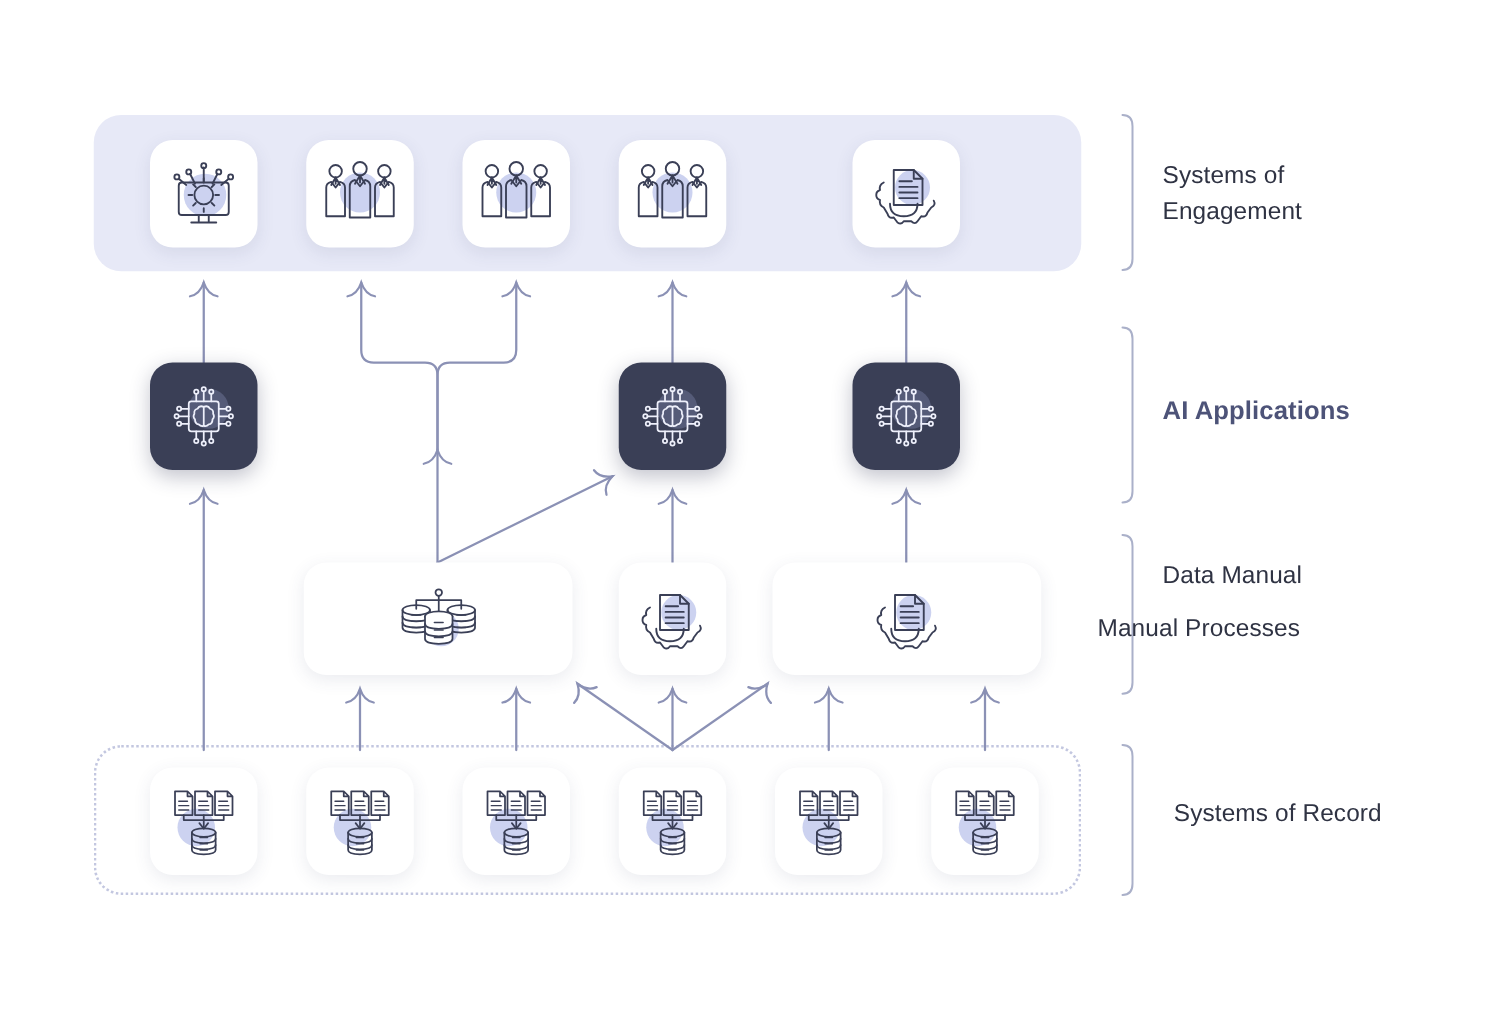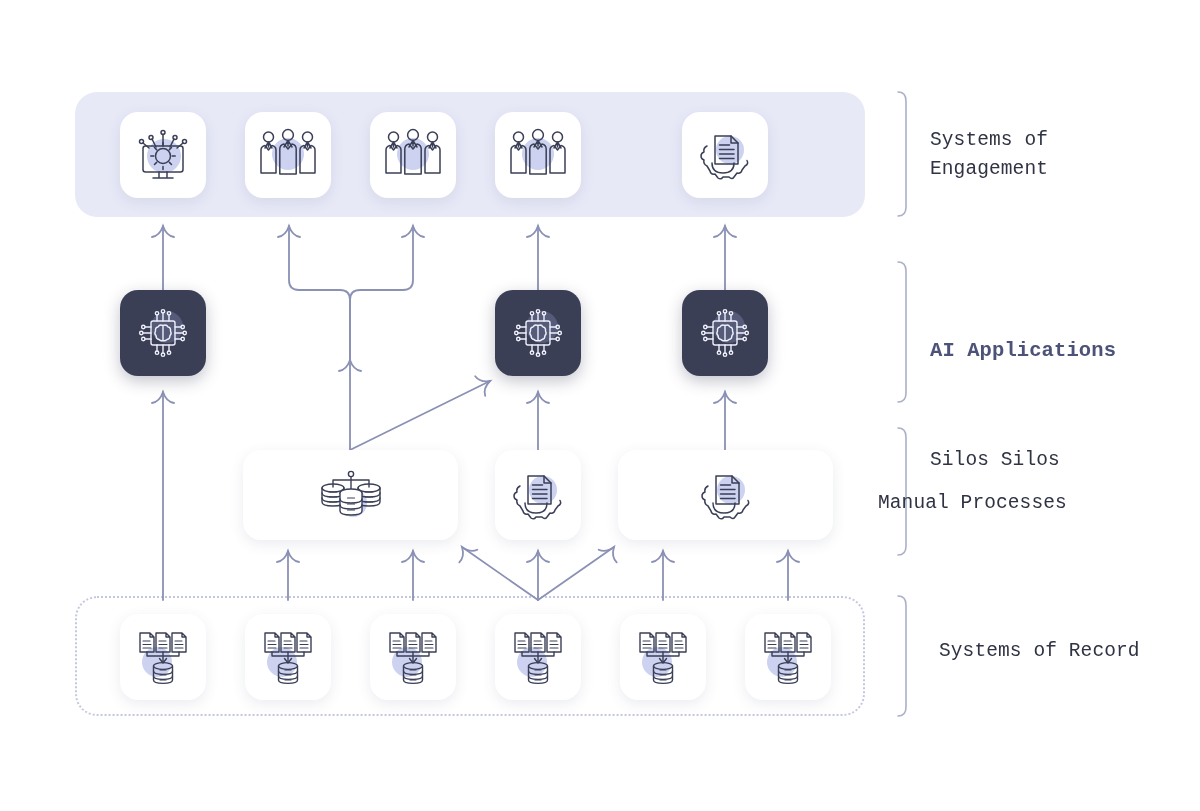--- a/index.html
+++ b/index.html
@@ -15,21 +15,21 @@
 
   
   .card{position:absolute;background:#ffffff;border-radius:18px;
         box-shadow:0 4px 14px rgba(60,66,110,.10);
         display:flex;align-items:center;justify-content:center;}
   .card.dark{background:#3a3f56;box-shadow:0 5px 16px rgba(40,44,75,.28);}
   .card svg{display:block;overflow:visible;}
 
   
   .lbl{position:absolute;color:#2f3343;font-size:19.5px;line-height:29px;
-       letter-spacing:.1px;white-space:pre-line;font-family:Liberation Mono, monospace;}
+       letter-spacing:.1px;white-space:pre-line;}
   .lbl.accent{color:#4d5378;font-weight:bold;}
 
   .connectors{position:absolute;left:0;top:0;width:1200px;height:811px;
               pointer-events:none;}
 </style>
 </head>
 <body>
 
 <div class="stage">
 
@@ -490,20 +490,20 @@
       <path d="M898 92 Q906 92 906 101 L906 207 Q906 216 898 216"></path>
       <path d="M898 262 Q906 262 906 271 L906 393 Q906 402 898 402"></path>
       <path d="M898 428 Q906 428 906 437 L906 546 Q906 555 898 555"></path>
       <path d="M898 596 Q906 596 906 605 L906 707 Q906 716 898 716"></path>
     </g>
   </svg>
 
   <div class="lbl" style="left:930px;top:126px;">Systems of
 Engagement</div>
 
-  <div class="lbl accent" style="left:930px;top:314px;font-size:20.5px;margin-top:22px;">AI Applications</div>
-
-  <div class="lbl" style="left:930px;top:446px;">Silos Silos</div>
+  <div class="lbl accent" style="left:930px;top:314px;font-size:20.5px;">AI Applications</div>
+
+  <div class="lbl" style="left:930px;top:446px;">Data Manual</div>
   <div class="lbl" style="left:878px;top:489px;">Manual Processes</div>
 
   <div class="lbl" style="left:939px;top:637px;">Systems of Record</div>
 
 </div>
 
 </body></html>

